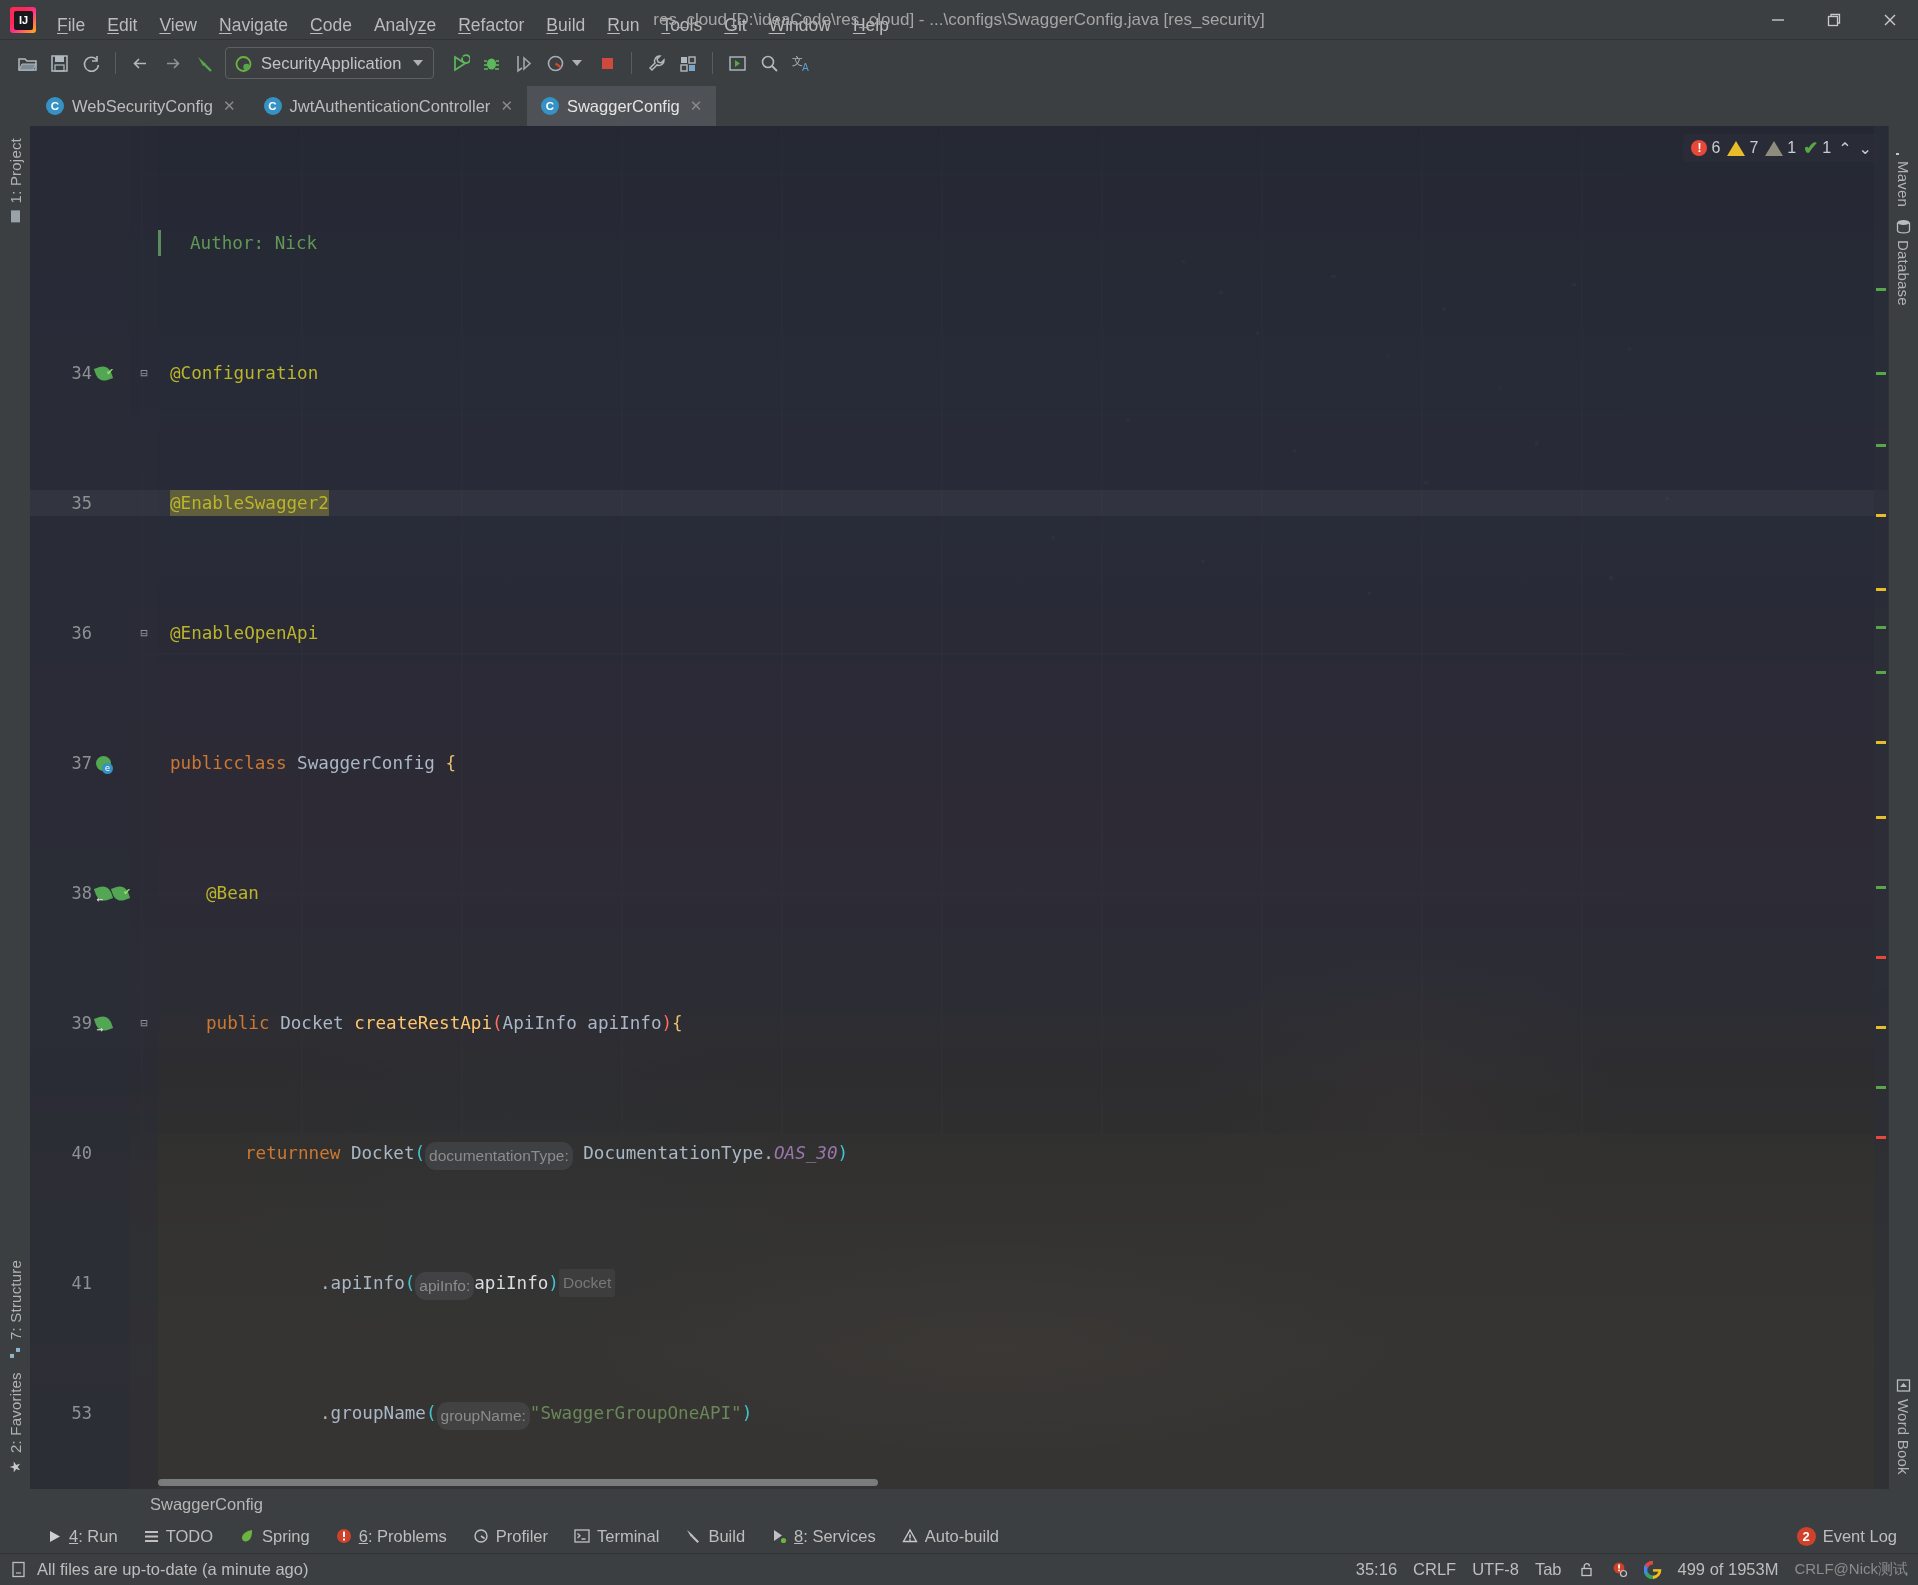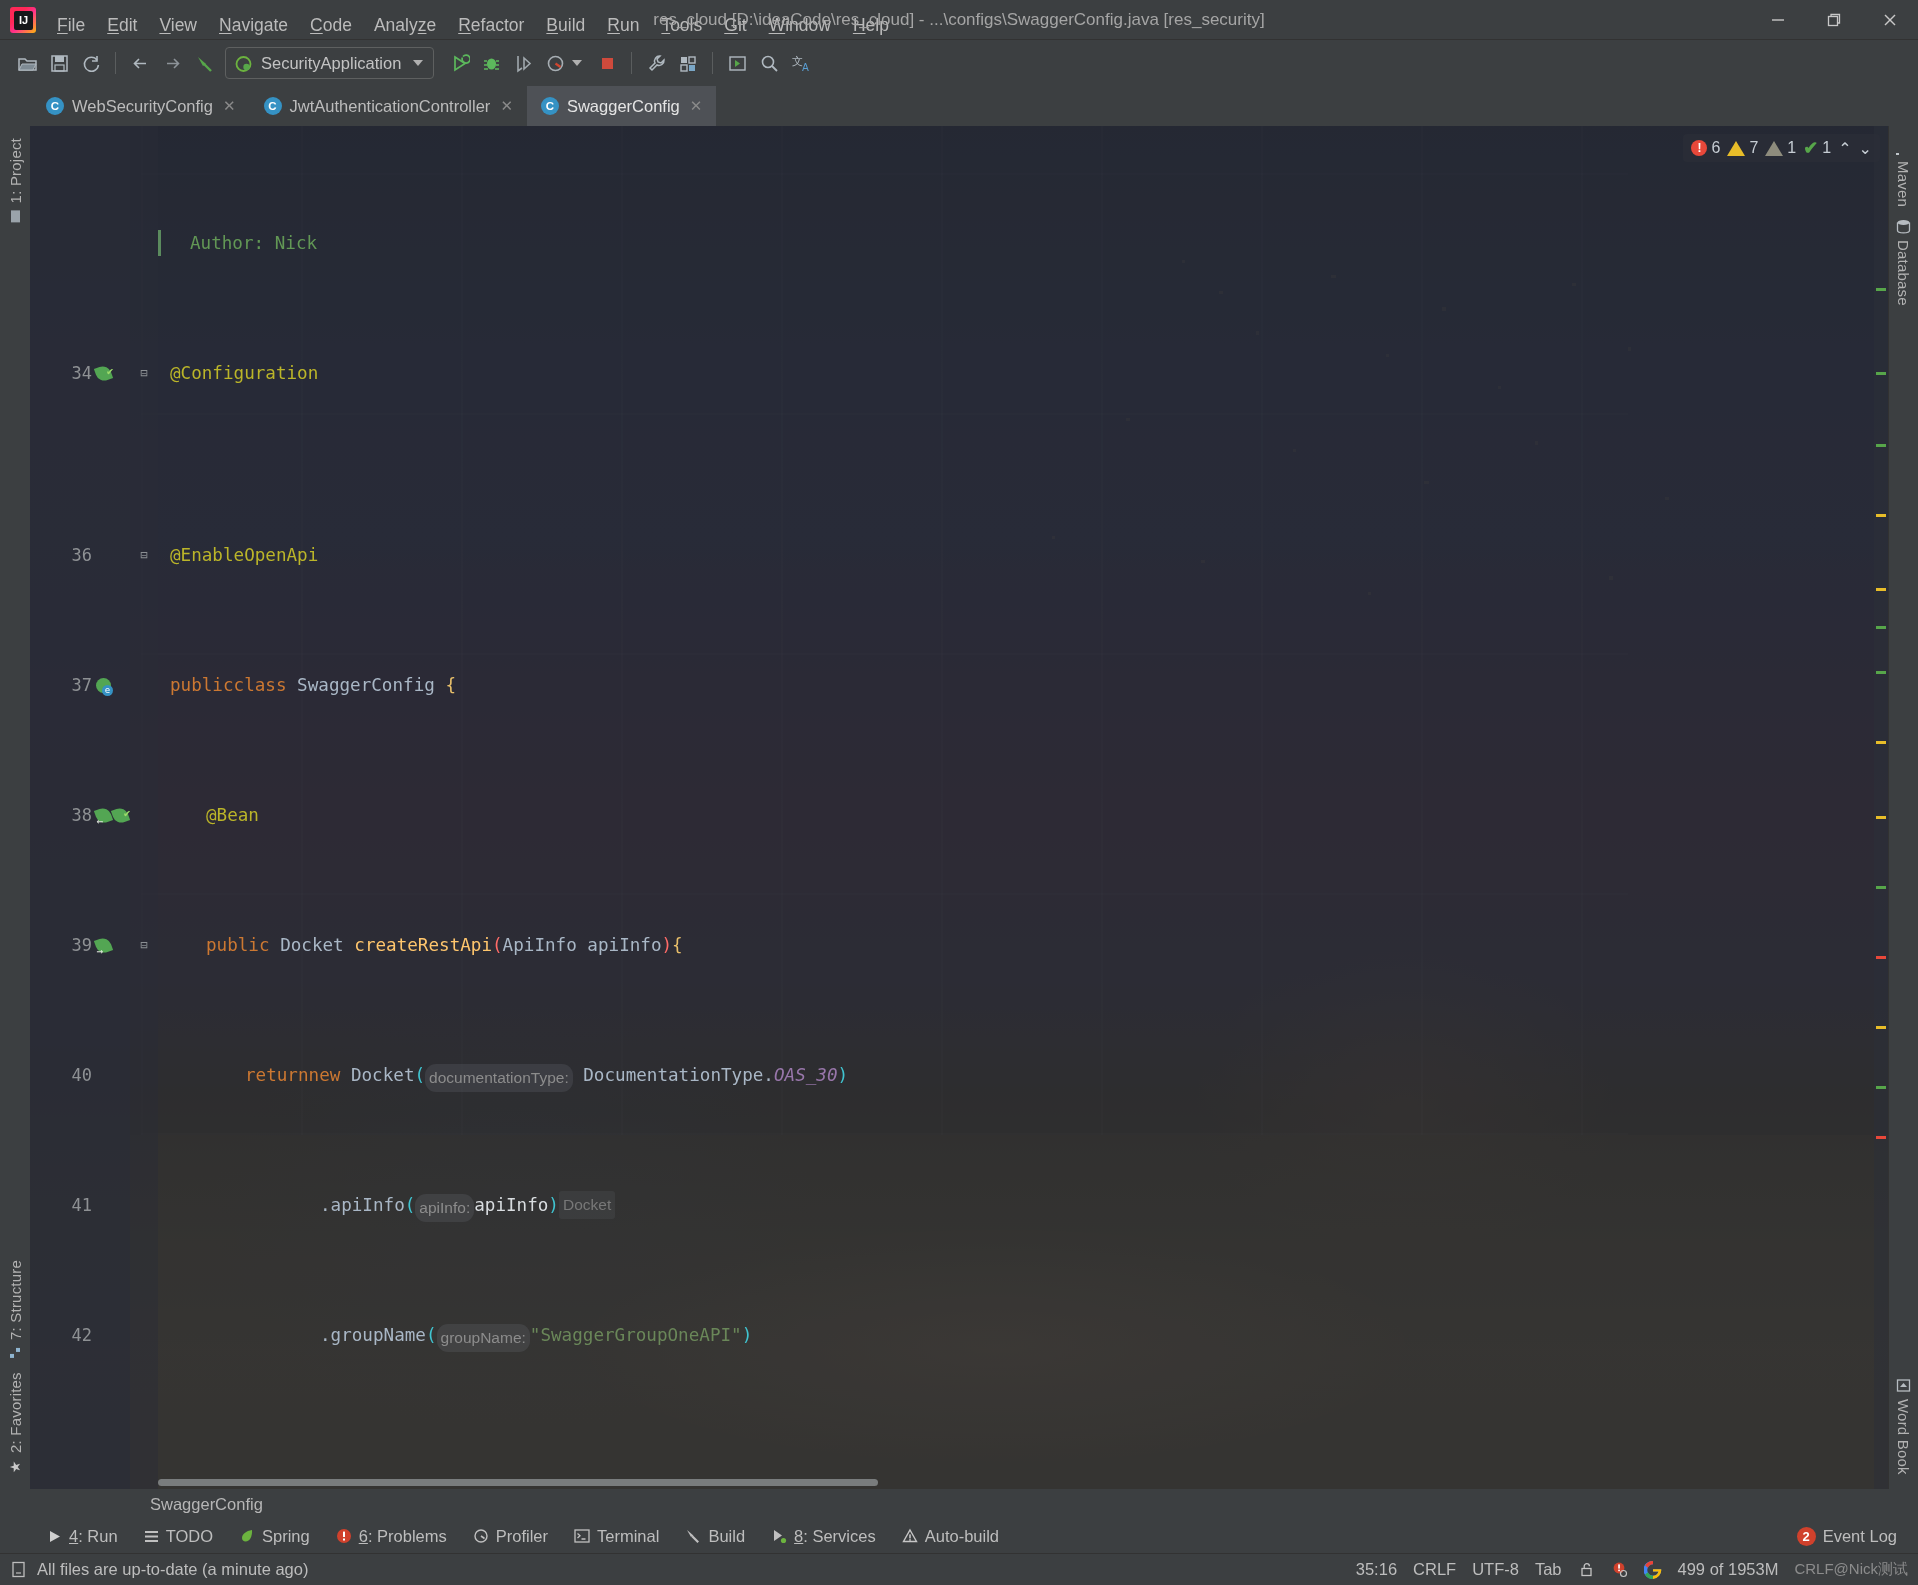--- a/index.html
+++ b/index.html
@@ -594,20 +594,24 @@
 
         
         <div class="ln">
           <span class="num">34</span>
           <span class="marks"><span class="leaf ck"></span></span>
           <span class="fold">⊟</span>
           <span class="txt"><span class="ann">@Configuration</span></span>
         </div>
 
         
+        <div class="ln cur">
+          <span class="num">35</span>
+          <span class="txt"><span class="ann hl-srch">@EnableSwagger2</span></span>
+        </div>
 
         
         <div class="ln">
           <span class="num">36</span>
           <span class="fold">⊟</span>
           <span class="txt"><span class="ann">@EnableOpenApi</span></span>
         </div>
 
         
         <div class="ln">
@@ -638,21 +642,21 @@
         </div>
 
         
         <div class="ln">
           <span class="num">41</span>
           <span class="txt" style="left:290px">.apiInfo<span class="parenT">(</span> <span class="hint">apiInfo:</span> <span style="color:#d9dde0">apiInfo</span><span class="parenT">)</span> <span class="hint2">Docket</span></span>
         </div>
 
         
         <div class="ln">
-          <span class="num">42</span>
+          <span class="num">53</span>
           <span class="txt" style="left:290px">.groupName<span class="parenT">(</span> <span class="hint">groupName:</span> <span class="str">"SwaggerGroupOneAPI"</span><span class="parenT">)</span></span>
         </div>
 
         
         
 
         
         
 
         

